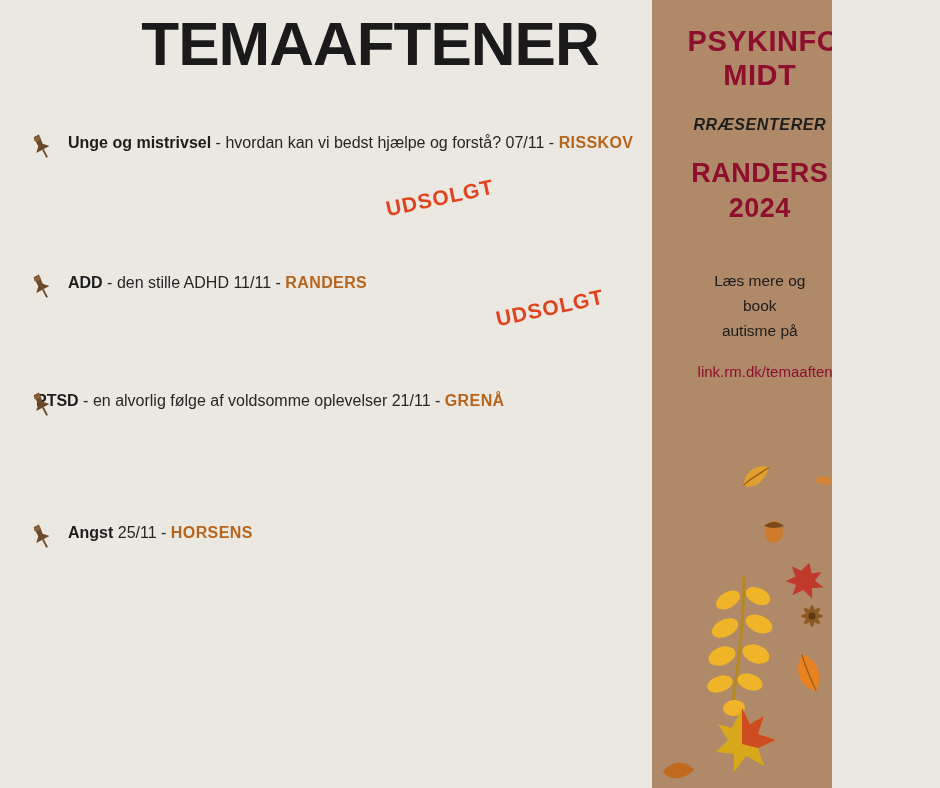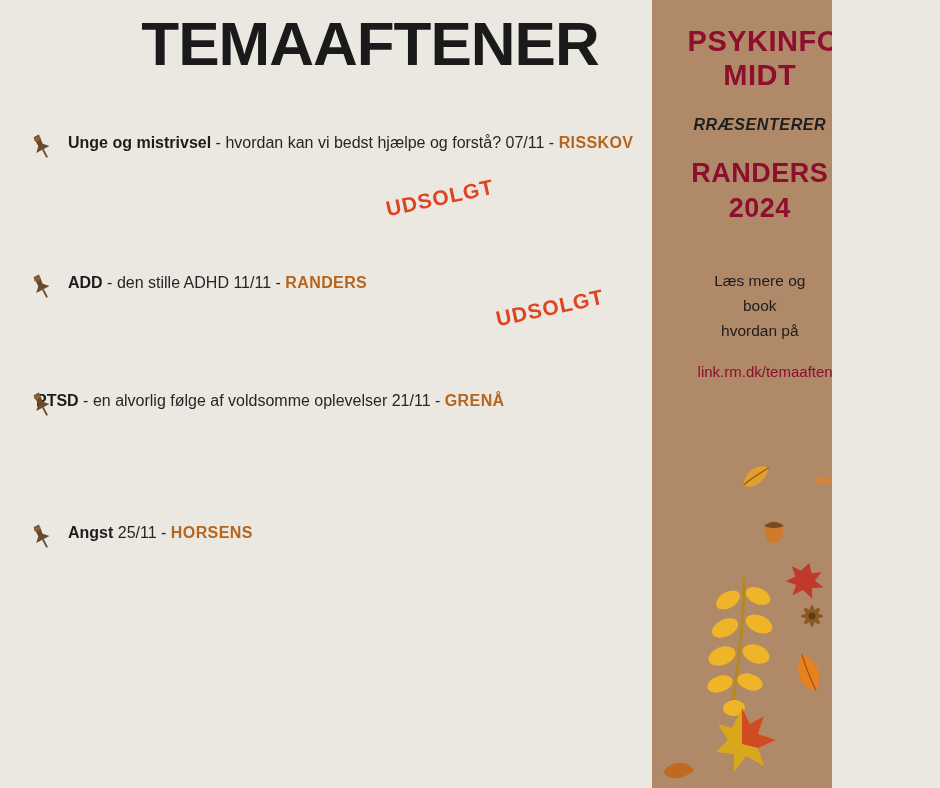--- a/index.html
+++ b/index.html
@@ -235,21 +235,21 @@
 
     <div class="presents">RRÆSENTERER</div>
 
     <div class="month">
       <div>RANDERS</div>
       <div>2024</div>
     </div>
 
     <div class="book-info">
       <div>Læs mere og book</div>
-      <div>hvordan på</div>
+      <div>autisme på</div>
       <a class="book-link" href="#">link.rm.dk/temaaften</a>
     </div>
 
     <svg class="leaves" viewBox="0 0 200 330">
 
       <g transform="translate(88,18) rotate(-20)">
         <path d="M0 10 C6 -4 22 -6 30 2 C22 14 8 18 0 10 Z" fill="#e0a030"></path>
         <path d="M0 10 C8 6 22 4 30 2" stroke="#9c5a16" stroke-width="1.2" fill="none"></path>
       </g>
 

